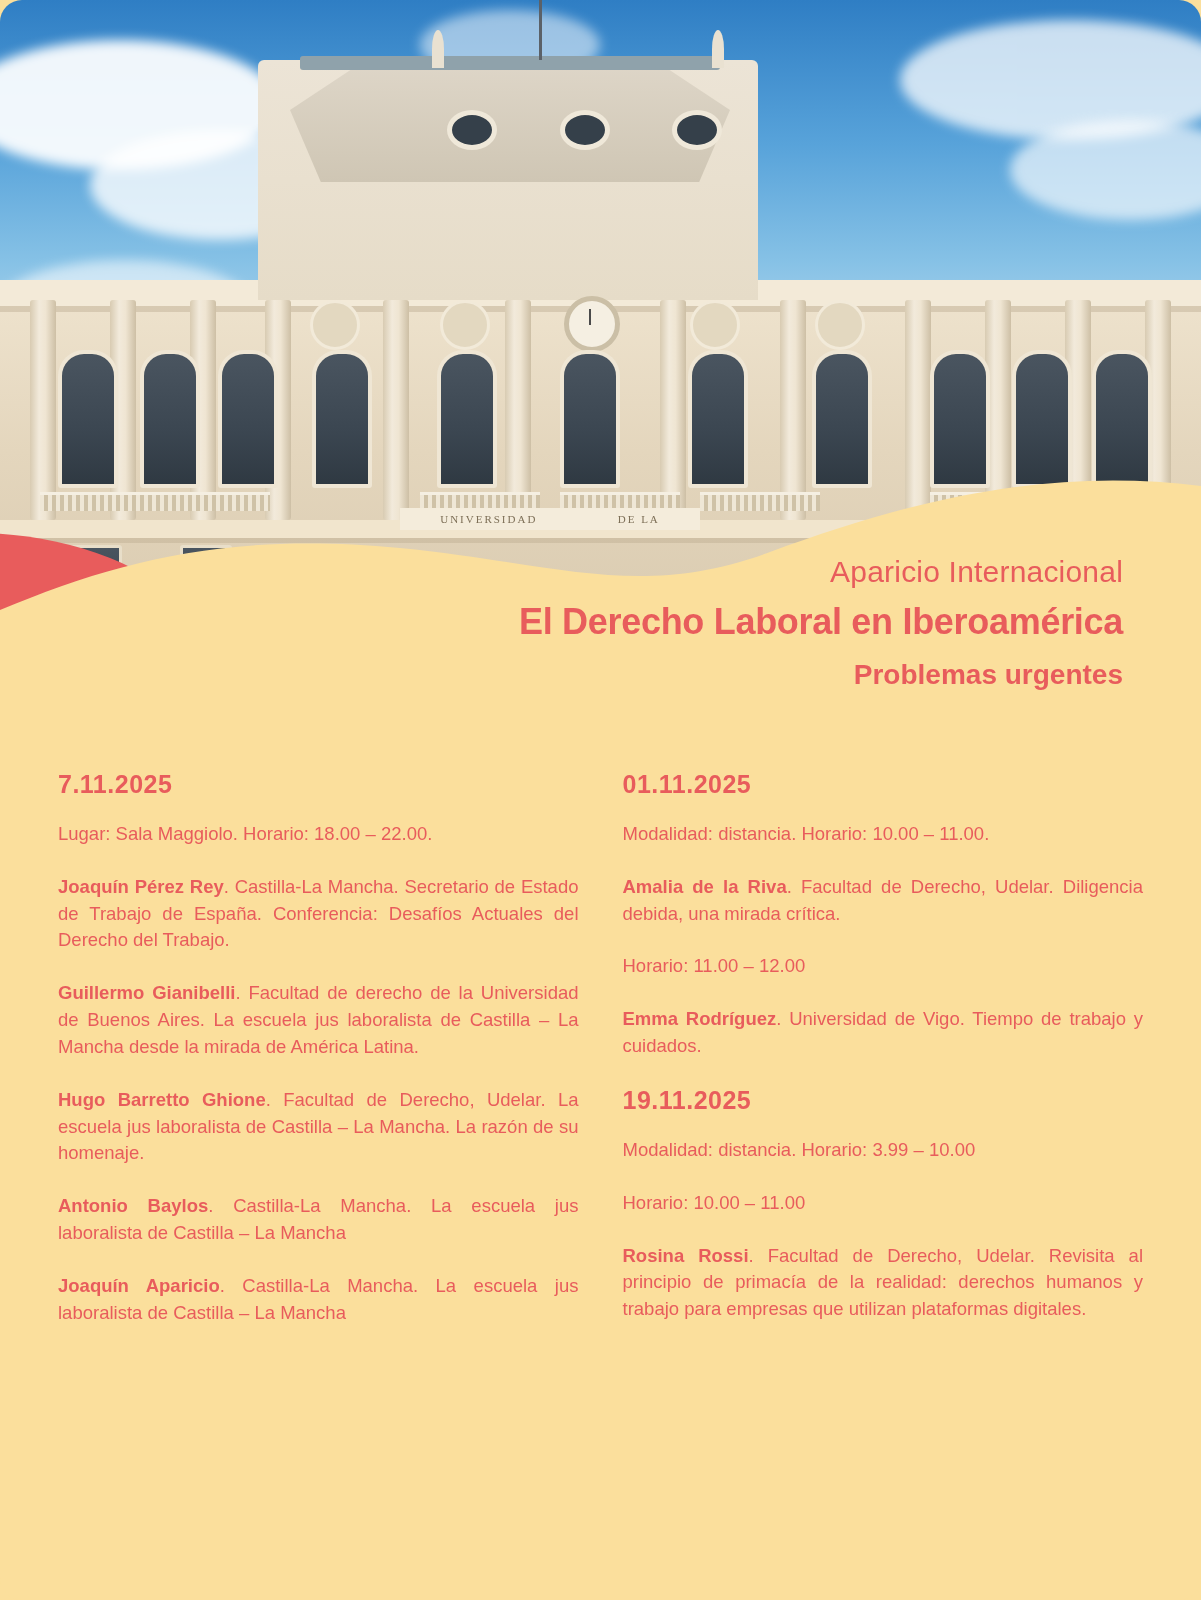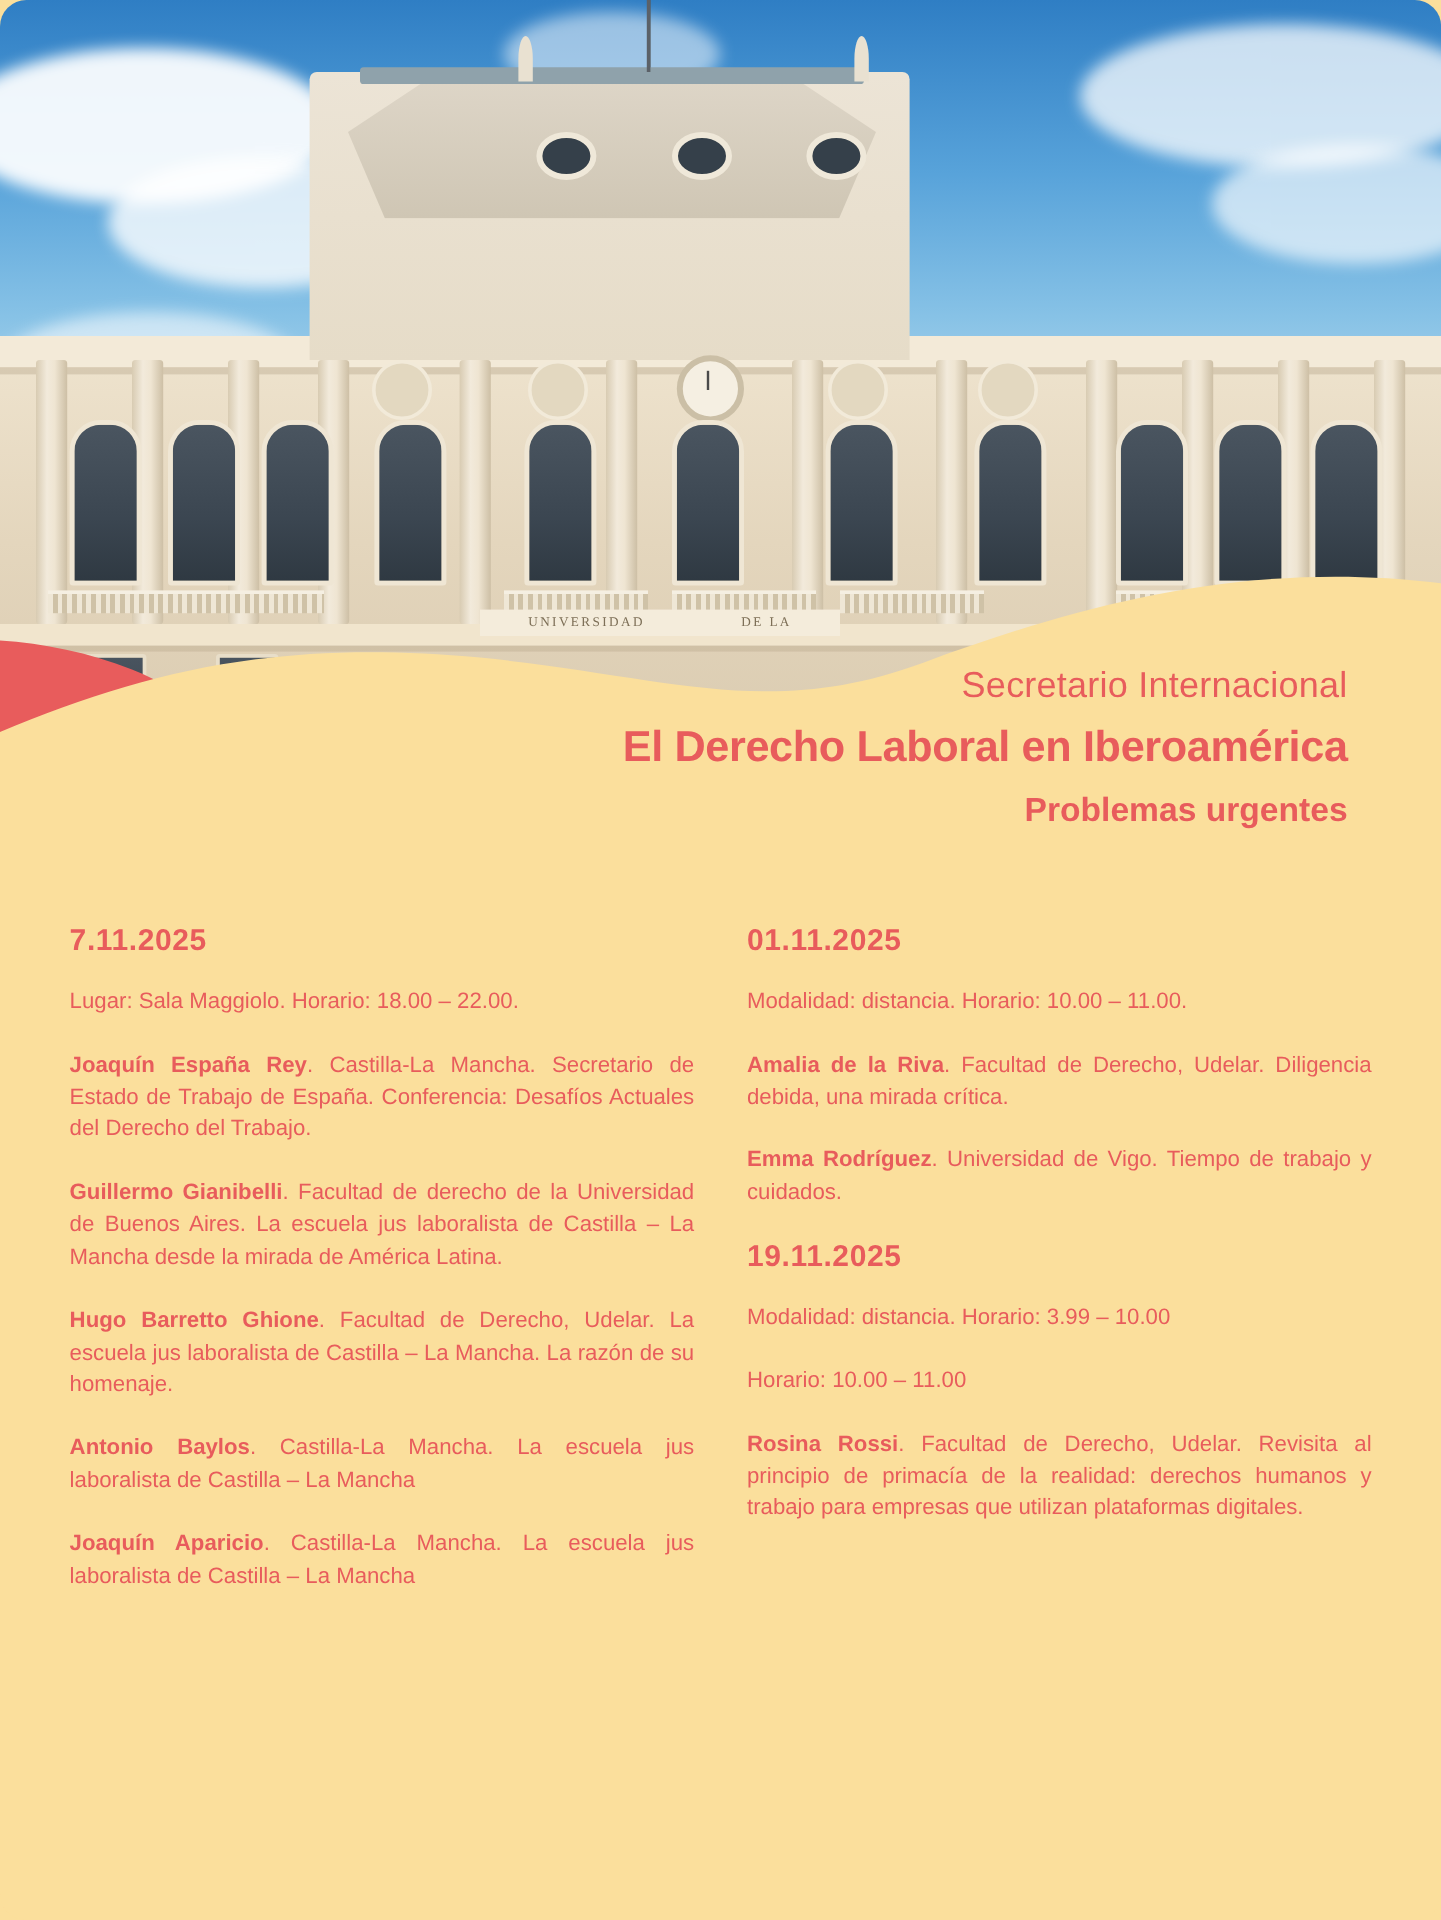--- a/index.html
+++ b/index.html
@@ -396,33 +396,33 @@
 
     <div class="lamp"></div>
     <div class="lamp-post"></div>
   </div>
 
   <div class="red-blob"></div>
   <div class="wave-yellow"></div>
   <div class="yellow-body"></div>
 
   <div class="header">
-    <p class="kicker">Secretario Internacional</p>
+    <p class="kicker">Aparicio Internacional</p>
     <h1 class="title">El Derecho Laboral en Iberoamérica</h1>
     <p class="subtitle">Problemas urgentes</p>
   </div>
 
   <div class="columns">
 
     <div class="col">
       <h2 class="date">7.11.2025</h2>
       <p class="para">Lugar: Sala Maggiolo. Horario: 18.00 – 22.00.</p>
 
       <p class="para">
-        <span class="spk">Joaquín España Rey</span><span>. Castilla-La Mancha. Secretario de Estado de Trabajo de España. Conferencia: Desafíos Actuales del Derecho del Trabajo.</span>
+        <span class="spk">Joaquín Pérez Rey</span><span>. Castilla-La Mancha. Secretario de Estado de Trabajo de España. Conferencia: Desafíos Actuales del Derecho del Trabajo.</span>
       </p>
       <p class="para">
         <span class="spk">Guillermo Gianibelli</span><span>. Facultad de derecho de la Universidad de Buenos Aires. La escuela jus laboralista de Castilla – La Mancha desde la mirada de América Latina.</span>
       </p>
       <p class="para">
         <span class="spk">Hugo Barretto Ghione</span><span>. Facultad de Derecho, Udelar. La escuela jus laboralista de Castilla – La Mancha. La razón de su homenaje.</span>
       </p>
       <p class="para">
         <span class="spk">Antonio Baylos</span><span>. Castilla-La Mancha. La escuela jus laboralista de Castilla – La Mancha</span>
       </p>
@@ -432,20 +432,21 @@
     </div>
 
     <div class="col">
       <h2 class="date">01.11.2025</h2>
       <p class="para">Modalidad: distancia. Horario: 10.00 – 11.00.</p>
 
       <p class="para">
         <span class="spk">Amalia de la Riva</span><span>. Facultad de Derecho, Udelar. Diligencia debida, una mirada crítica.</span>
       </p>
 
+      <p class="para">Horario: 11.00 – 12.00</p>
 
       <p class="para">
         <span class="spk">Emma Rodríguez</span><span>. Universidad de Vigo. Tiempo de trabajo y cuidados.</span>
       </p>
 
       <h2 class="date second">19.11.2025</h2>
 
       <p class="para">Modalidad: distancia. Horario: 3.99 – 10.00</p>
 
 

